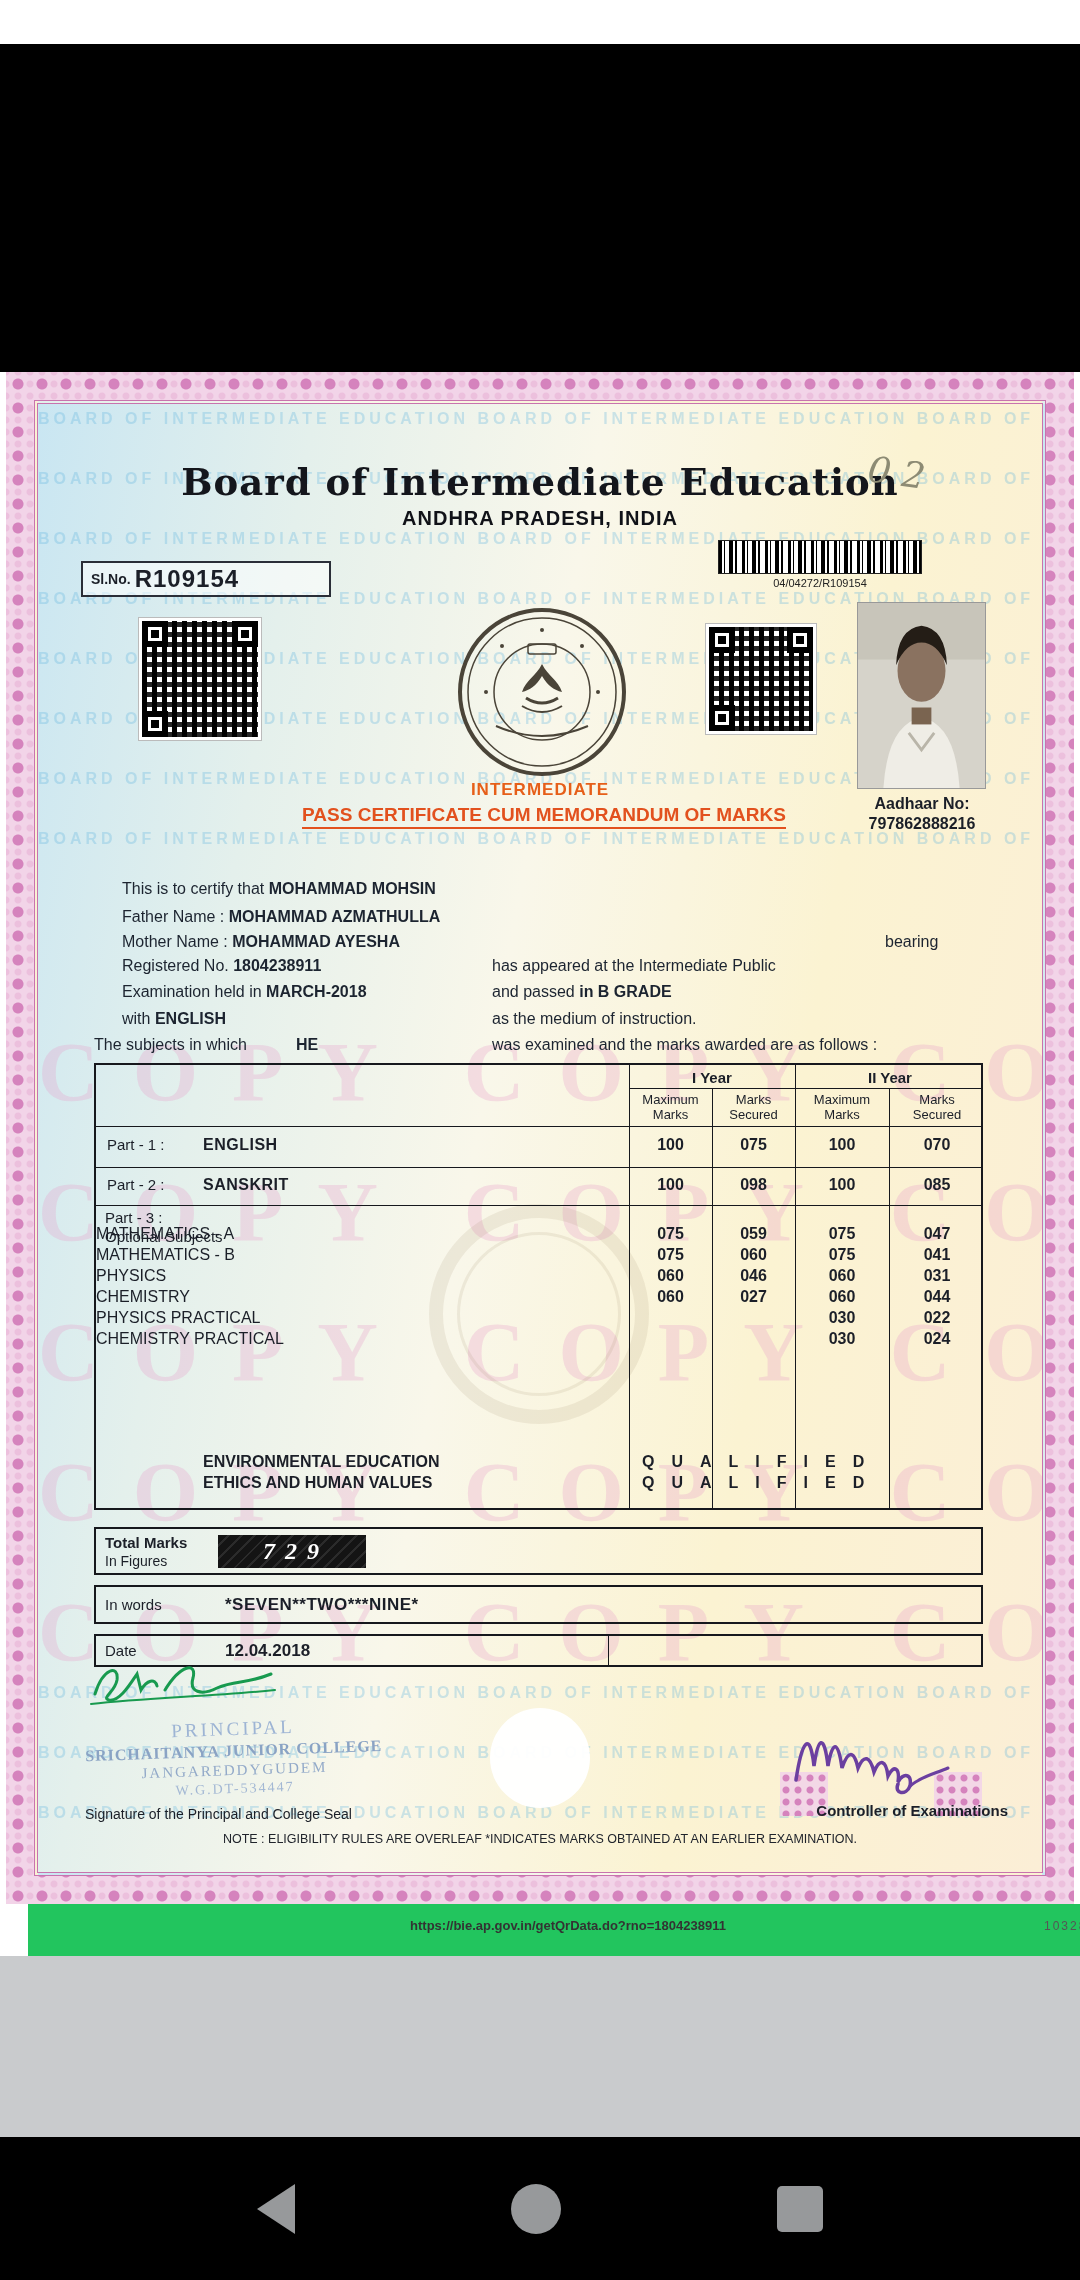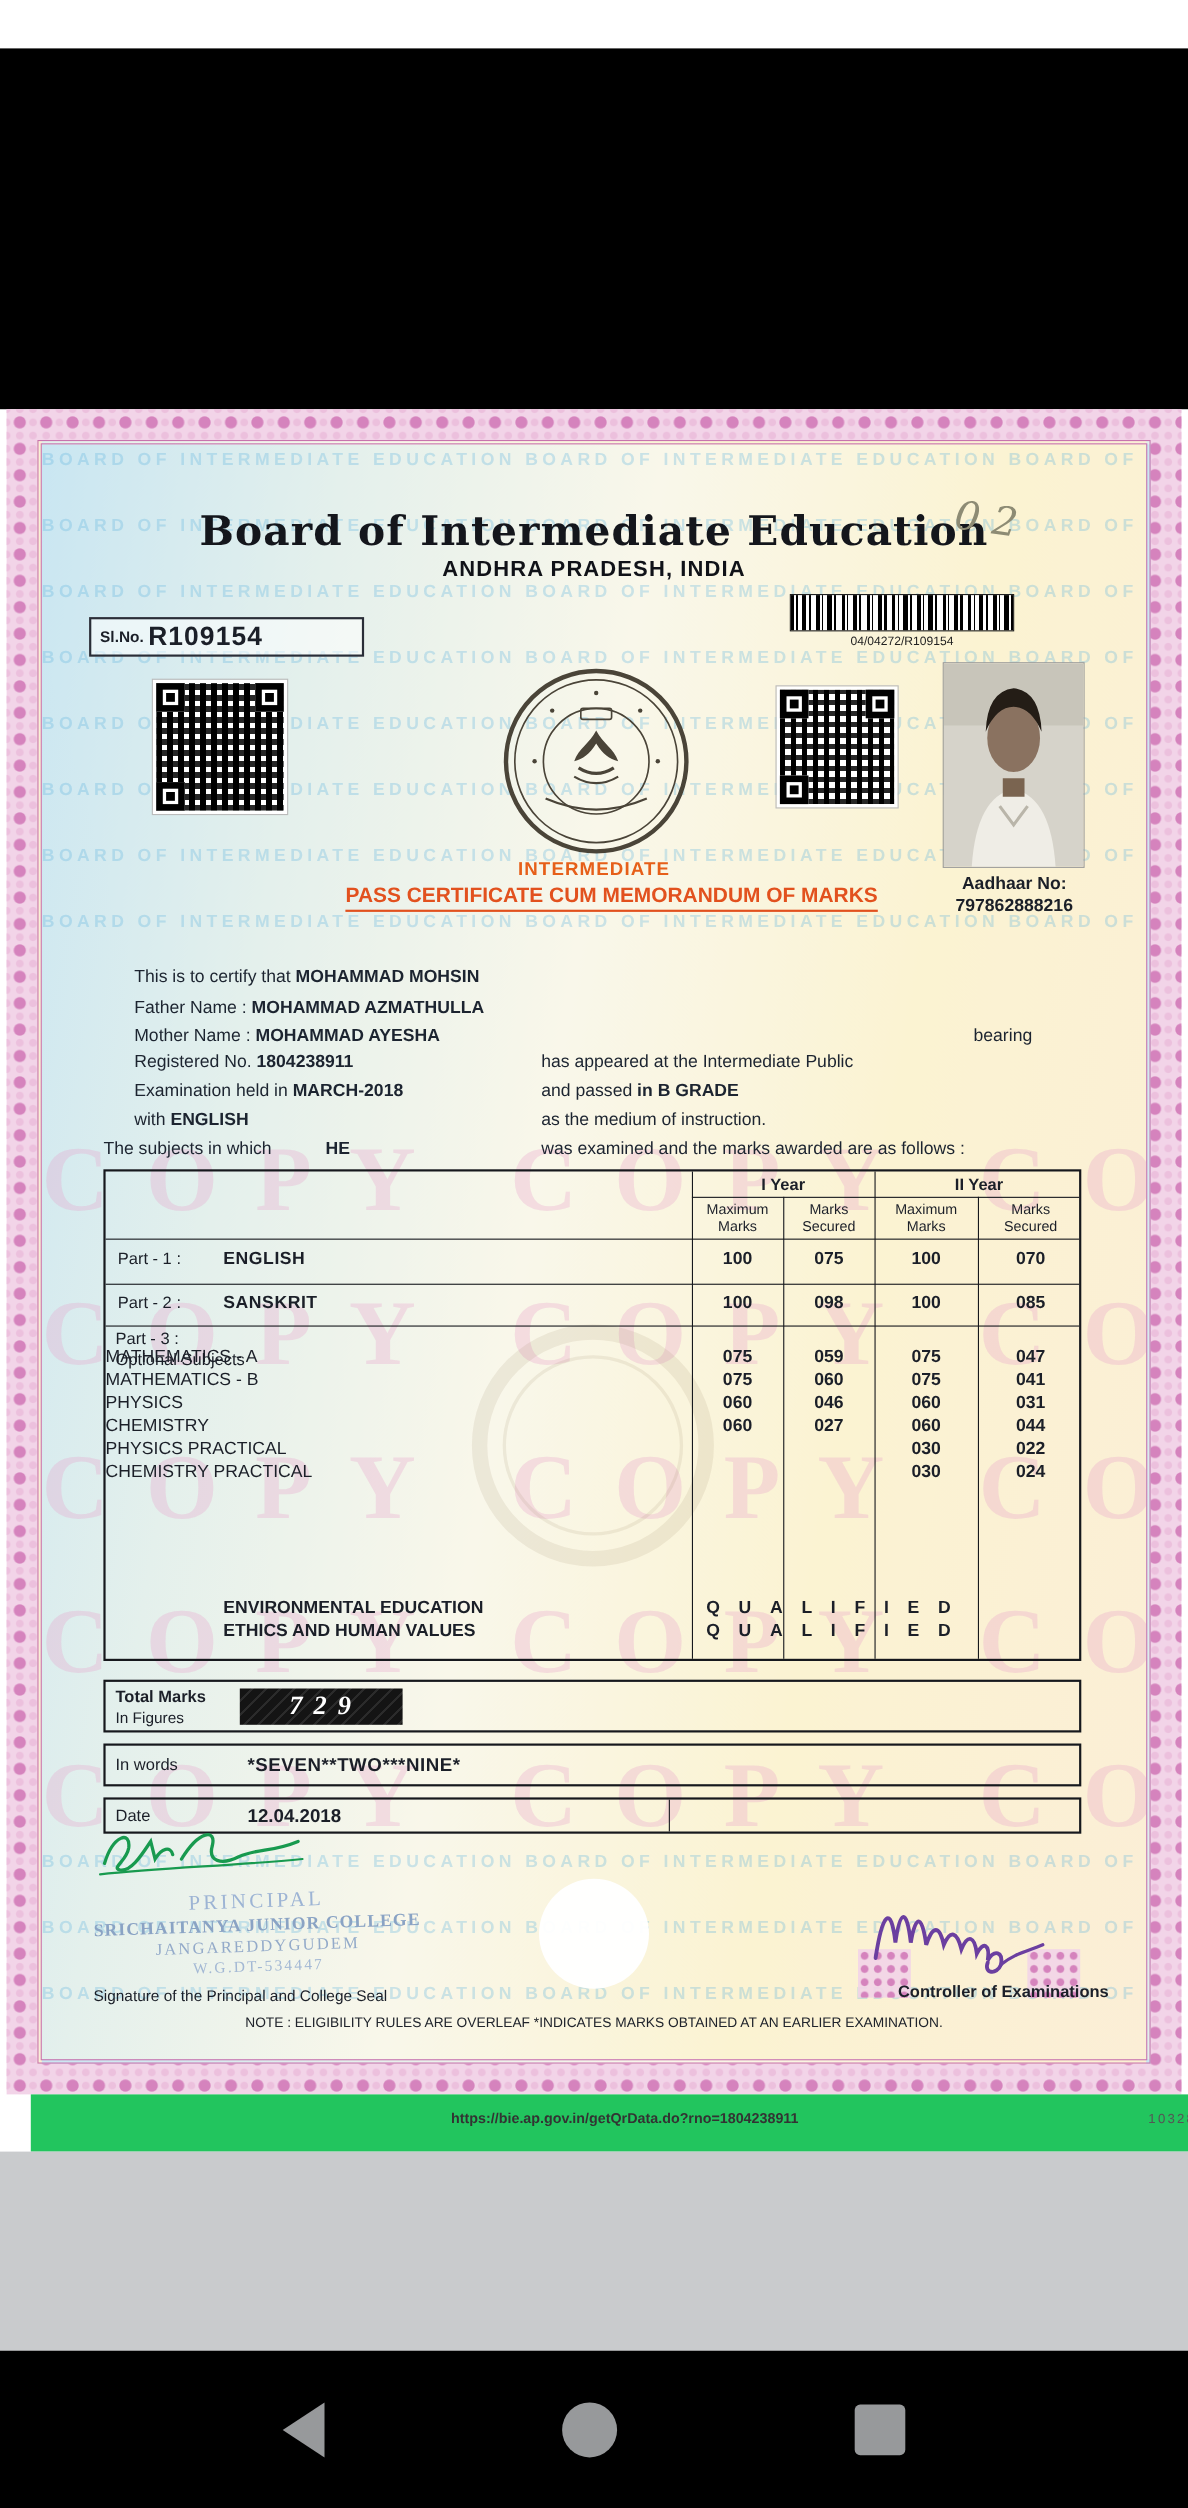--- a/index.html
+++ b/index.html
@@ -67,21 +67,21 @@
 
   
   .seal { position:absolute; left:418px; top:202px; width:172px; height:172px; }
 
   
   .photo { position:absolute; left:819px; top:198px; width:129px; height:187px; border:1px solid #999; }
   .aadhaar { position:absolute; left:799px; top:390px; width:170px; text-align:center; font-weight:bold; font-size:16px; line-height:20px; }
 
   .heading1 { position:absolute; left:0; top:376px; width:100%; text-align:center;
               color:#e65f19; font-weight:bold; font-size:17px; letter-spacing:1px; }
-  .heading2 { position:absolute; left:16px; top:400px; width:100%; text-align:center;
+  .heading2 { position:absolute; left:4px; top:400px; width:100%; text-align:center;
               color:#e2511e; font-weight:bold; font-size:19px; }
   .heading2 span { border-bottom:2px solid #e2511e; padding-bottom:2px; }
 
   
   .iline { position:absolute; left:84px; font-size:16px; white-space:nowrap; color:#1c2430; }
   .iline b { font-weight:bold; }
   .mid { position:absolute; left:370px; white-space:nowrap; }
   .far { position:absolute; left:763px; white-space:nowrap; }
   .iline.subj-line { left:56px; }
   .iline.subj-line .he { position:absolute; left:202px; font-weight:bold; }

